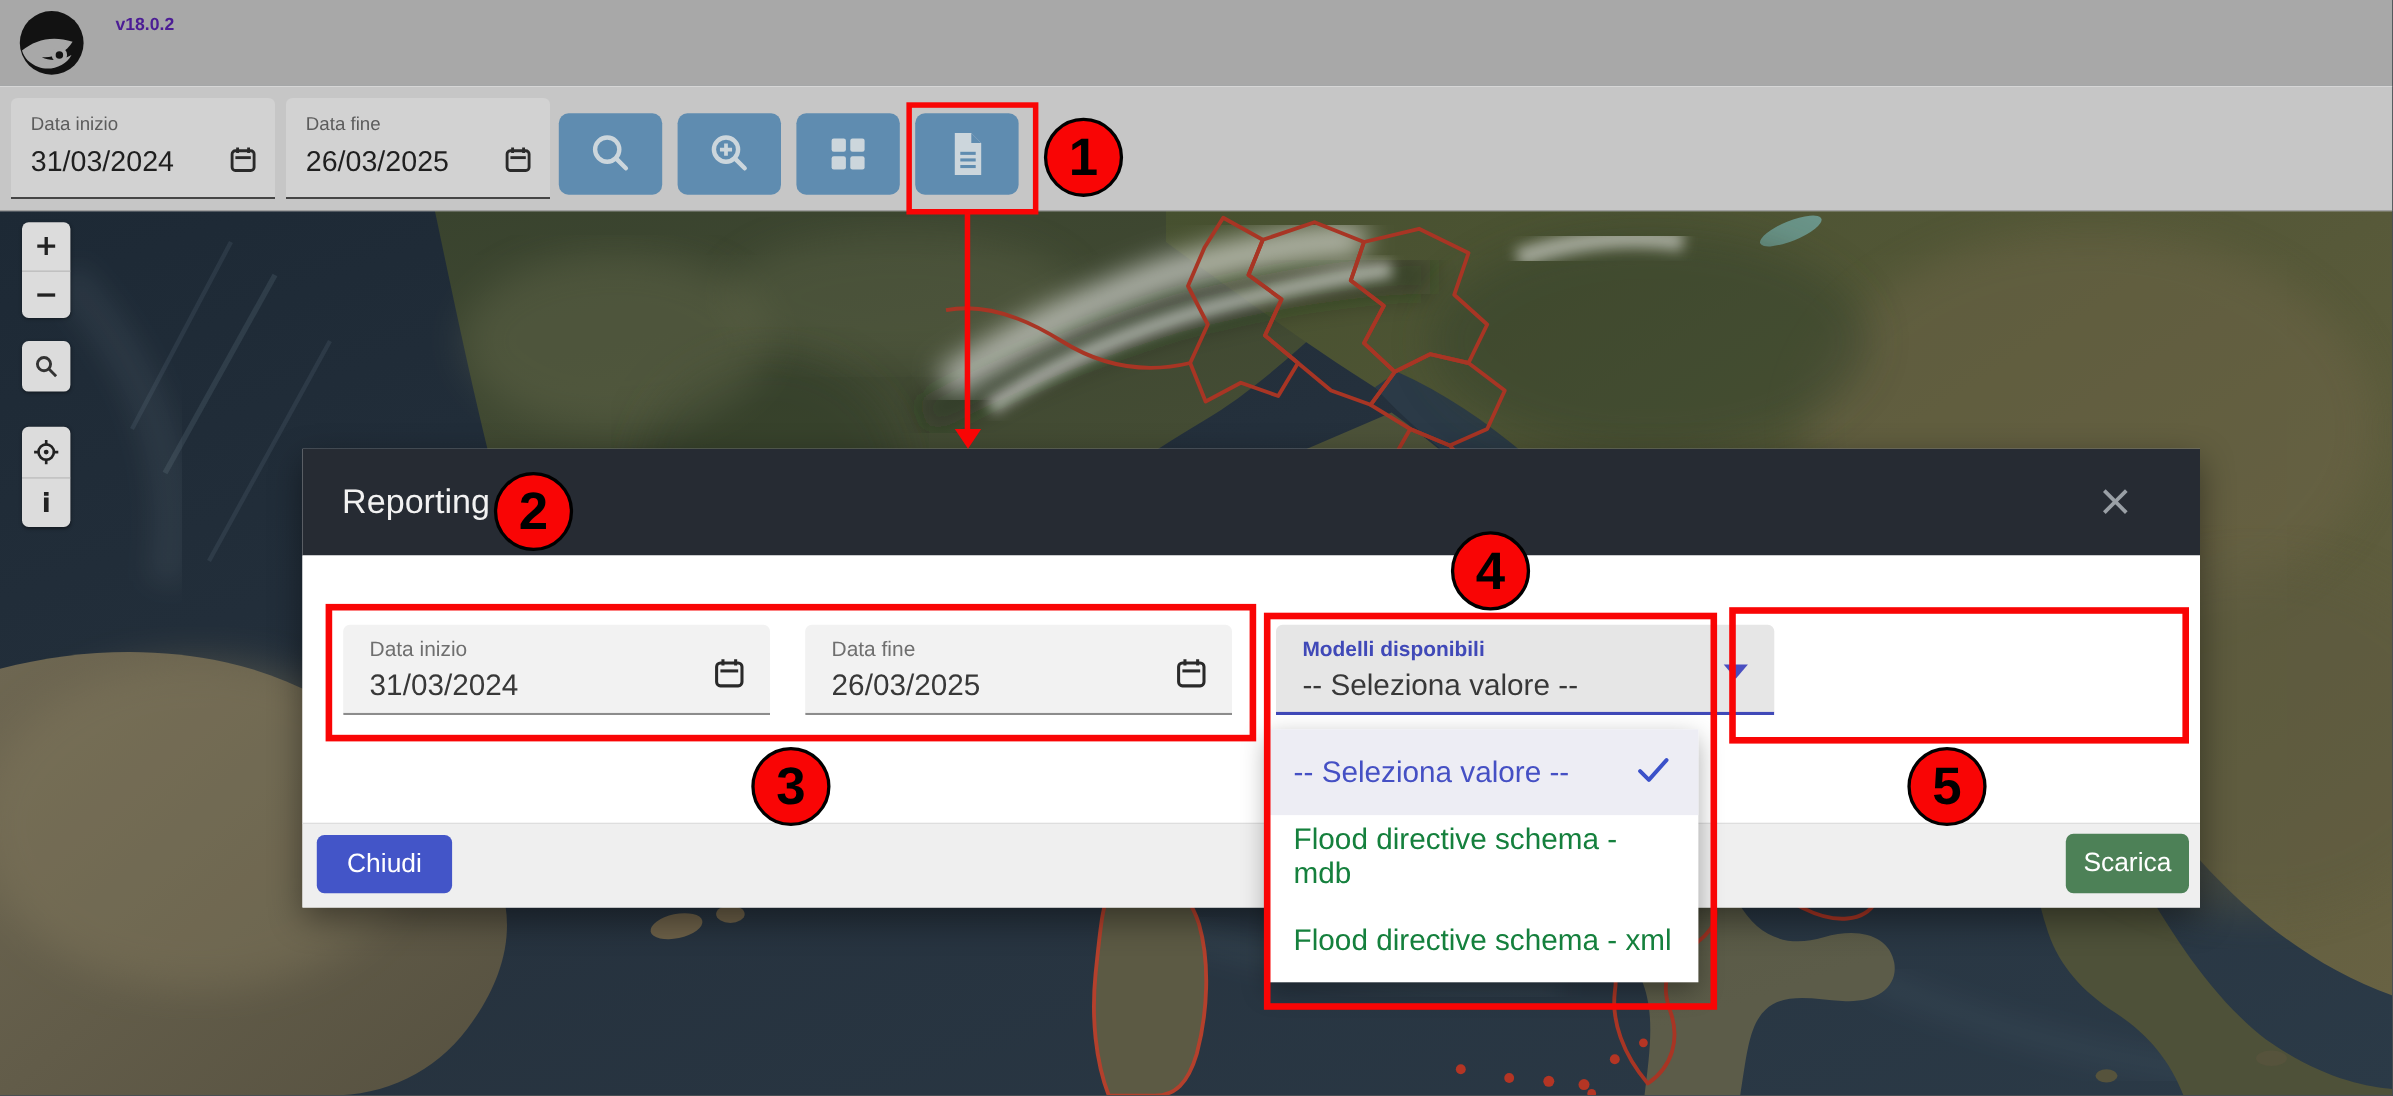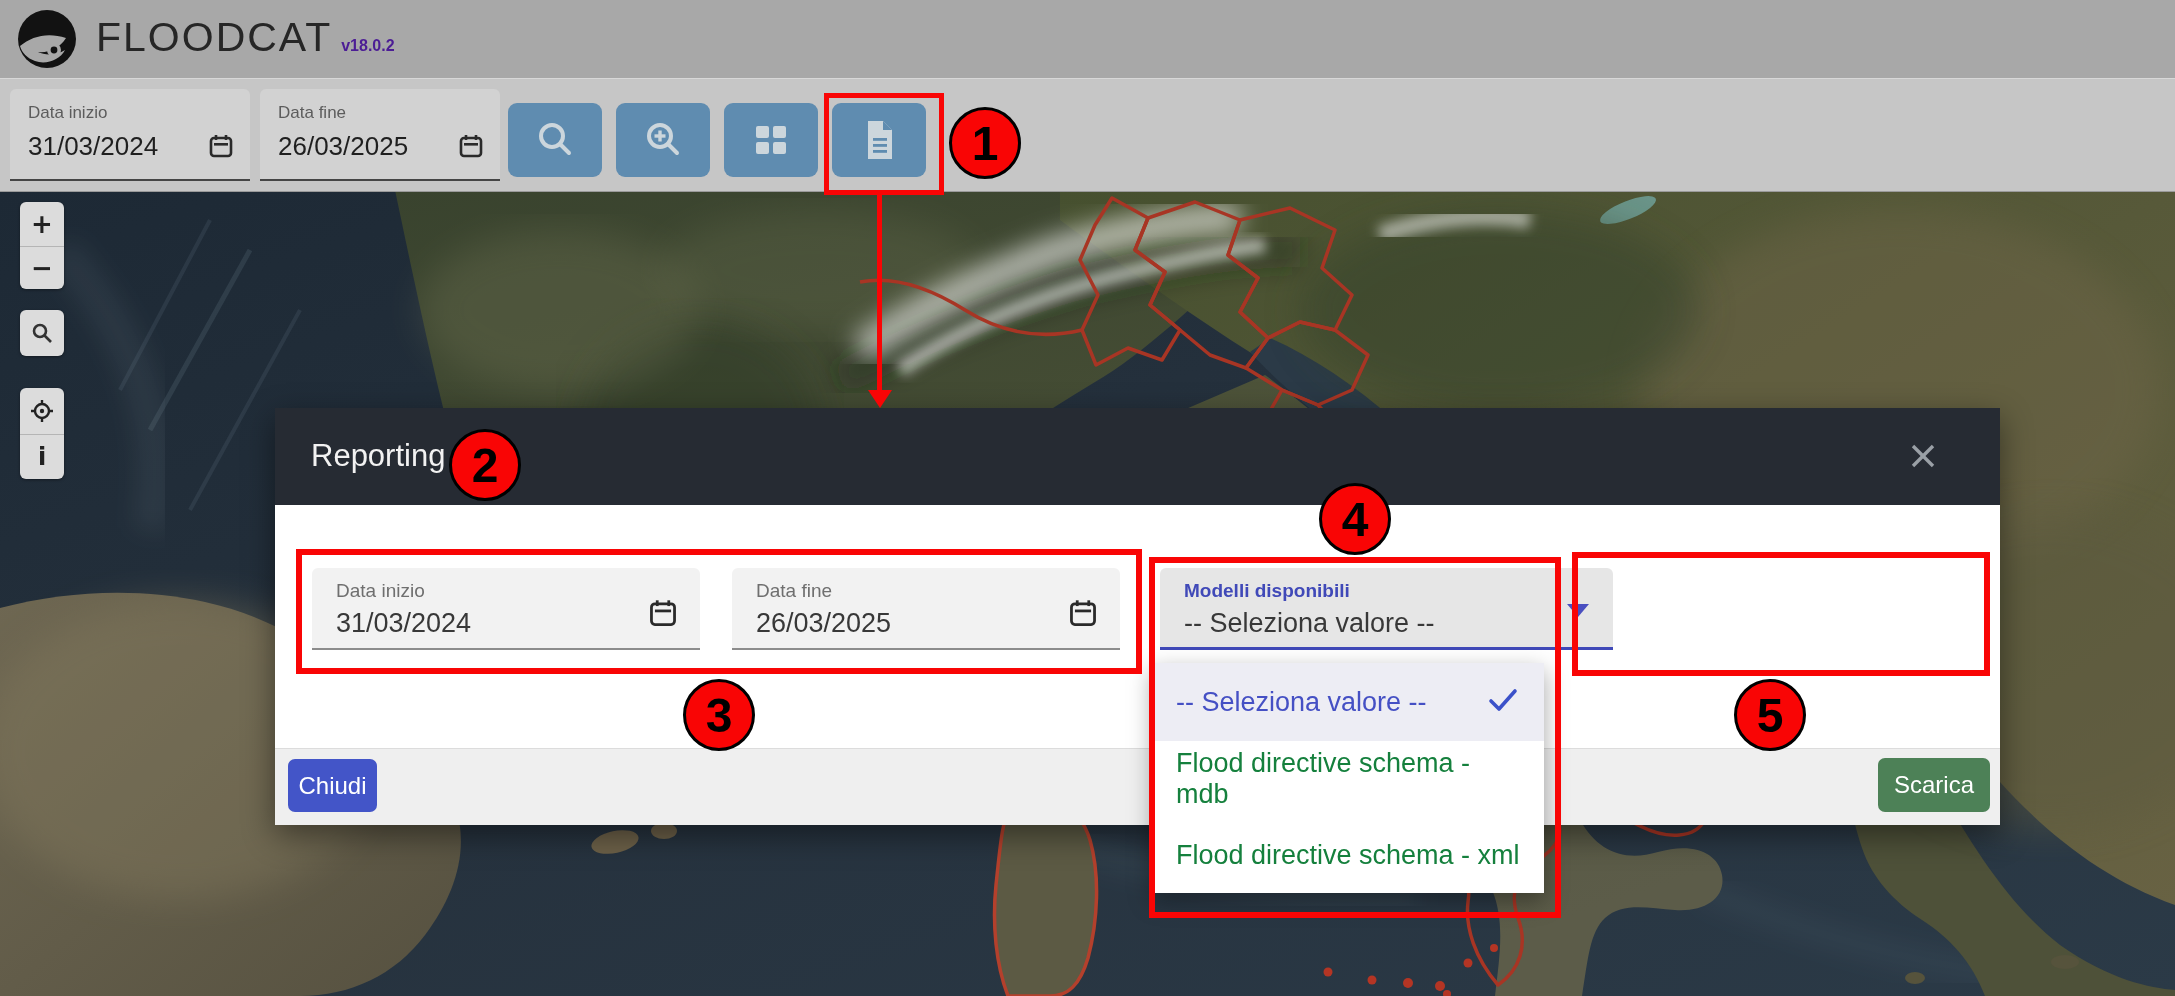--- a/index.html
+++ b/index.html
@@ -47,21 +47,21 @@
   .m-field .val{position:absolute;left:24px;top:40px;font-size:27px;color:#383838;white-space:nowrap;}
   .m-field .cal{position:absolute;right:22px;bottom:16px;}
   .m-field.select .caret{position:absolute;right:24px;top:36px;width:0;height:0;
         border-left:11px solid transparent;border-right:11px solid transparent;border-top:13px solid #555;}
   .m-field.accent{background:#e6e6e6;border-bottom:3px solid #4049b8;}
   .m-field.accent .lbl{color:#4049b8;font-weight:700;}
   .m-field.accent .caret{border-top-color:#4a4fc0;}
 
   .btn{position:absolute;border:none;border-radius:7px;color:#fff;font-size:24px;cursor:pointer;
        font-family:"Liberation Sans",sans-serif;}
-  .btn-chiudi{left:13px;top:351px;width:89px;height:53px;background:#4355c8;}
+  .btn-chiudi{left:13px;top:351px;width:123px;height:53px;background:#4355c8;}
   .btn-scarica{left:1603px;top:350px;width:112px;height:54px;background:#4d8157;}
 
   
   .menu{position:absolute;left:1152px;top:663px;width:392px;height:230px;background:#fff;z-index:50;
         box-shadow:0 8px 22px rgba(0,0,0,.35);}
   .menu .opt{position:relative;height:76px;display:flex;align-items:center;padding:0 24px;
              font-size:27px;color:#15803d;cursor:pointer;box-sizing:border-box;}
   .menu .opt.sel{background:#ededf4;color:#4550c4;height:78px;}
   .menu .opt.sel .chk{position:absolute;right:26px;top:24px;}
 
@@ -238,21 +238,20 @@
   </div>
 
   <header class="app-header">
     <svg class="logo" width="62" height="62" viewBox="0 0 62 62">
       <circle cx="31" cy="31" r="29" fill="#121212"></circle>
       <path d="M4,38 C16,28 32,24 50,30 C44,40 33,45 22,44 C30,48 41,47 49,42 C44,52 30,57 19,53 C11,50 6,45 4,38 Z" fill="#a8a8a8"></path>
       <circle cx="38" cy="42" r="7" fill="#a8a8a8"></circle>
       <circle cx="38" cy="42" r="3.4" fill="#121212"></circle>
     </svg>
     <div class="brand">
-      <span class="brand-title">FLOODCAT</span>
       <span class="brand-ver">v18.0.2</span>
     </div>
   </header>
 
   <div class="toolbar">
     <div class="tb-field" style="left:10px;">
       <span class="lbl">Data inizio</span>
       <span class="val">31/03/2024</span>
       <span class="cal">
         <svg width="26" height="26" viewBox="0 0 26 26">

